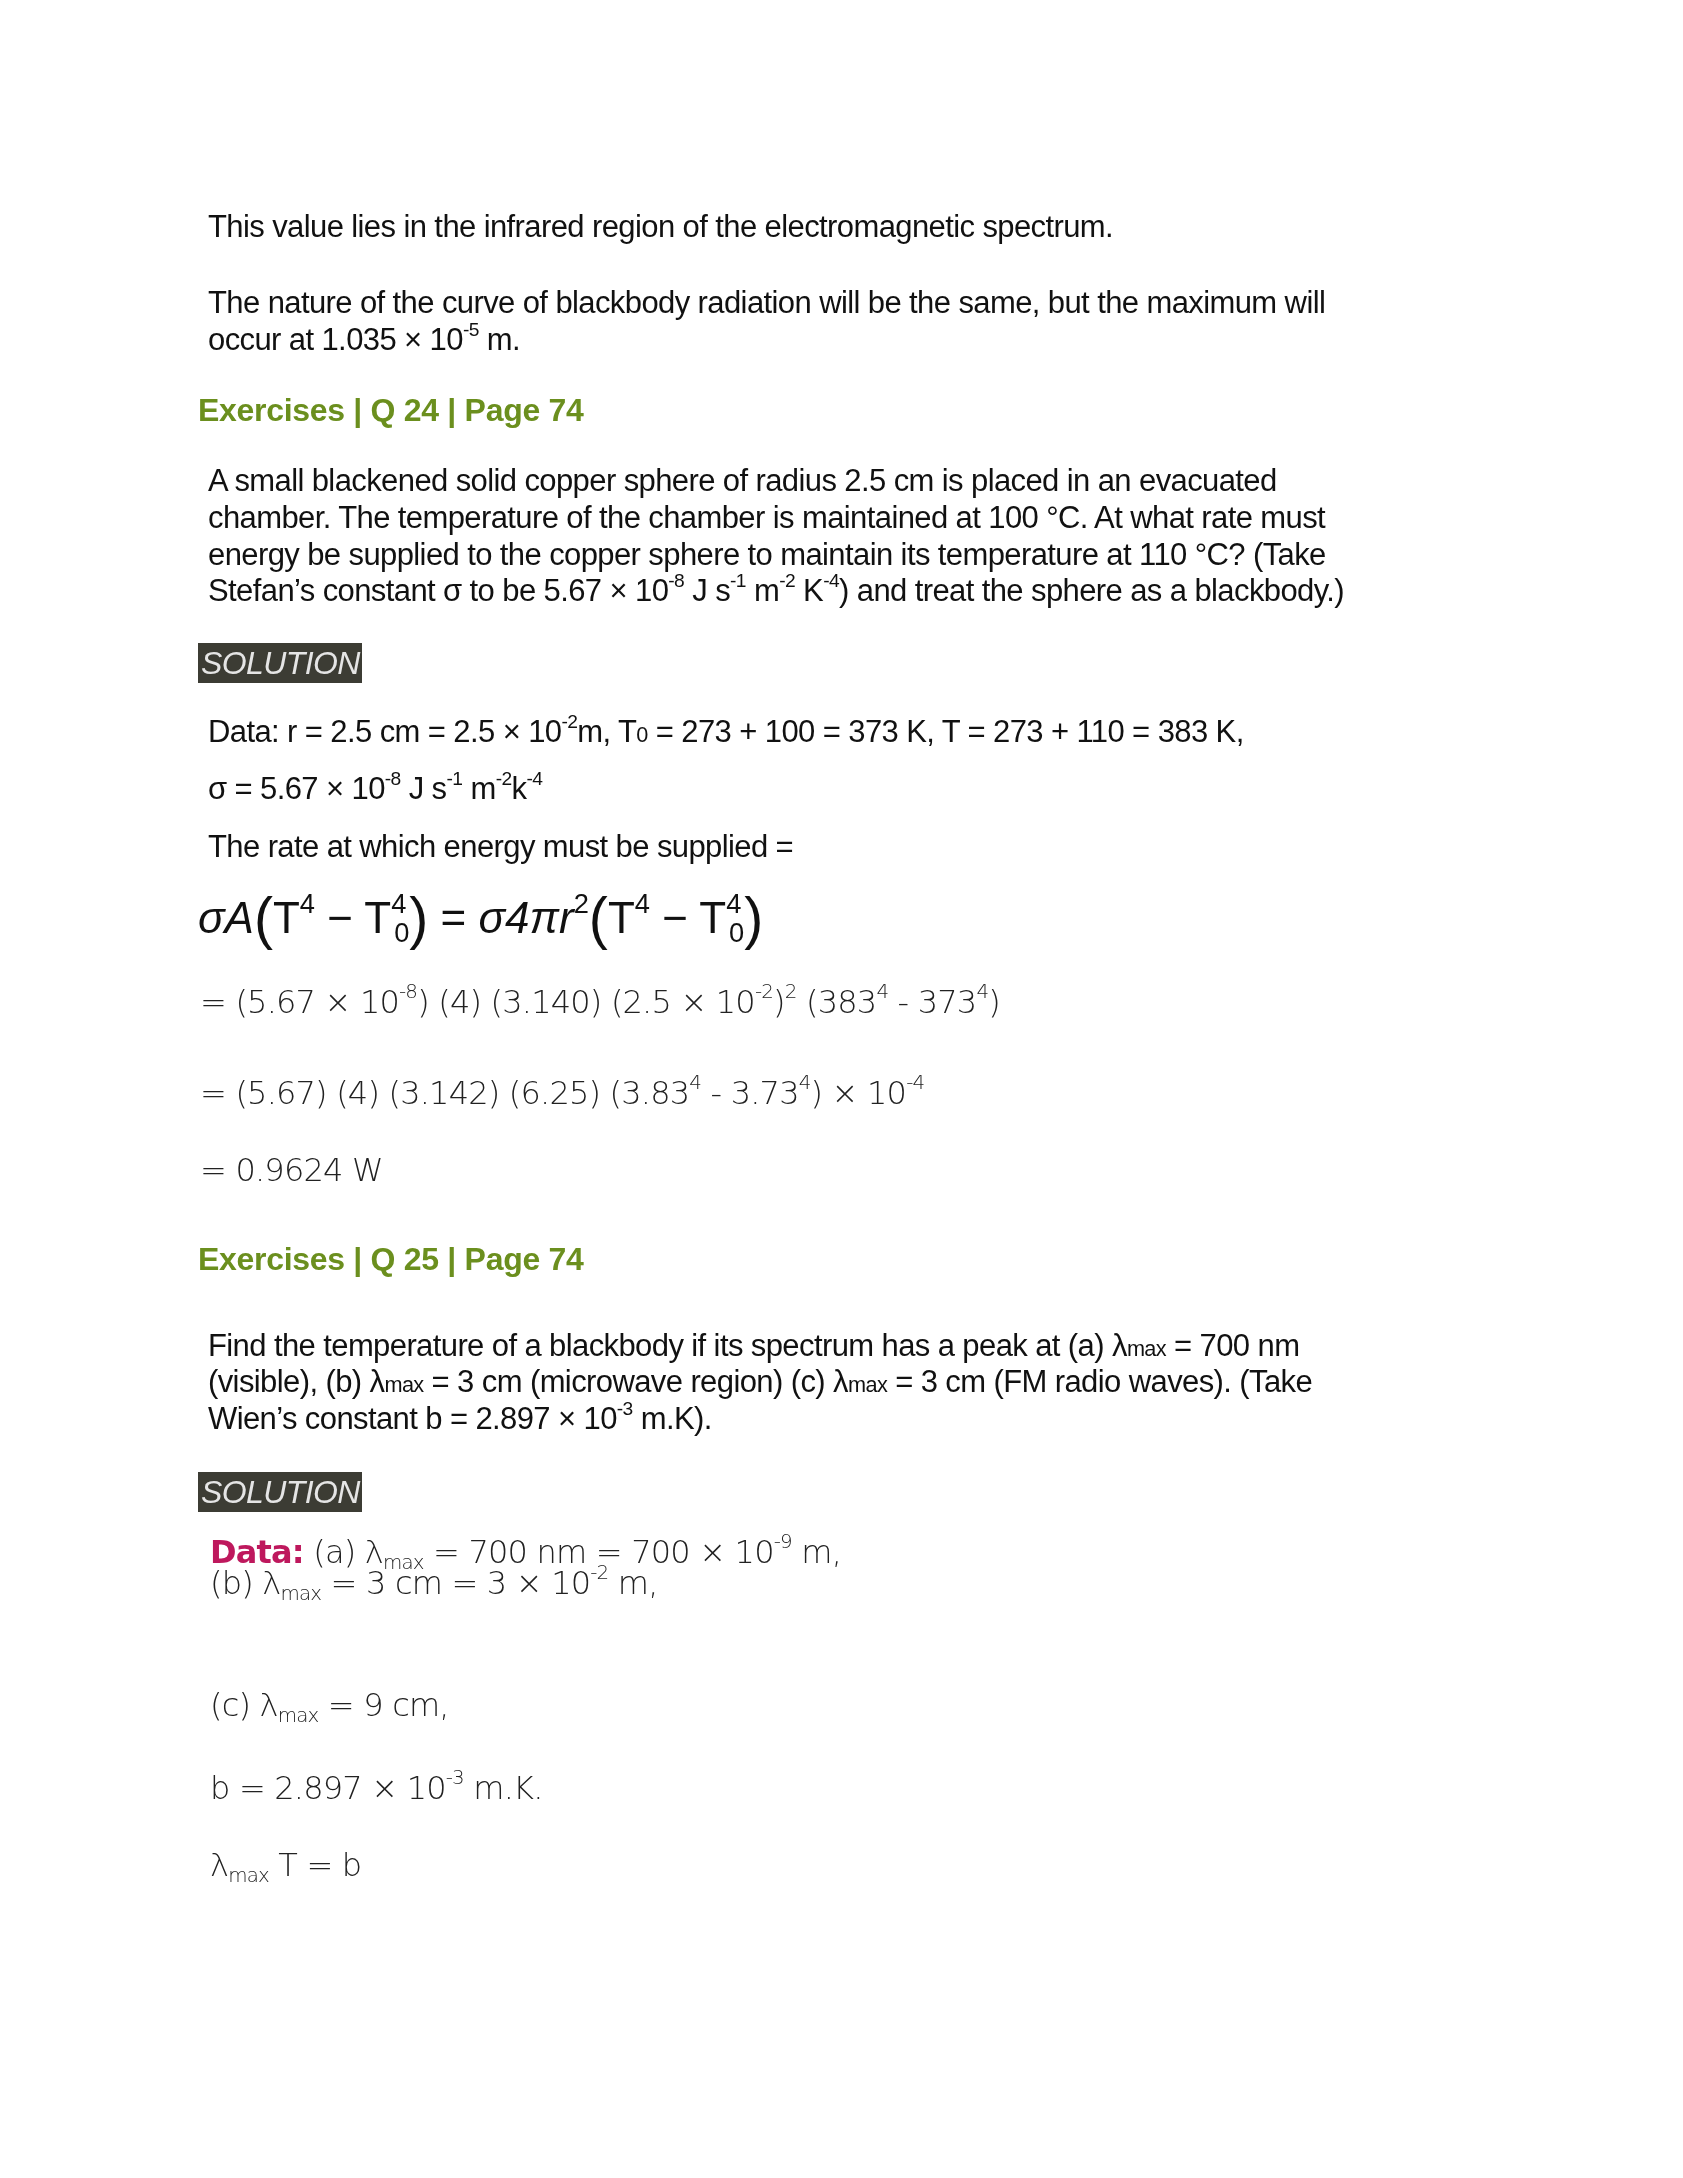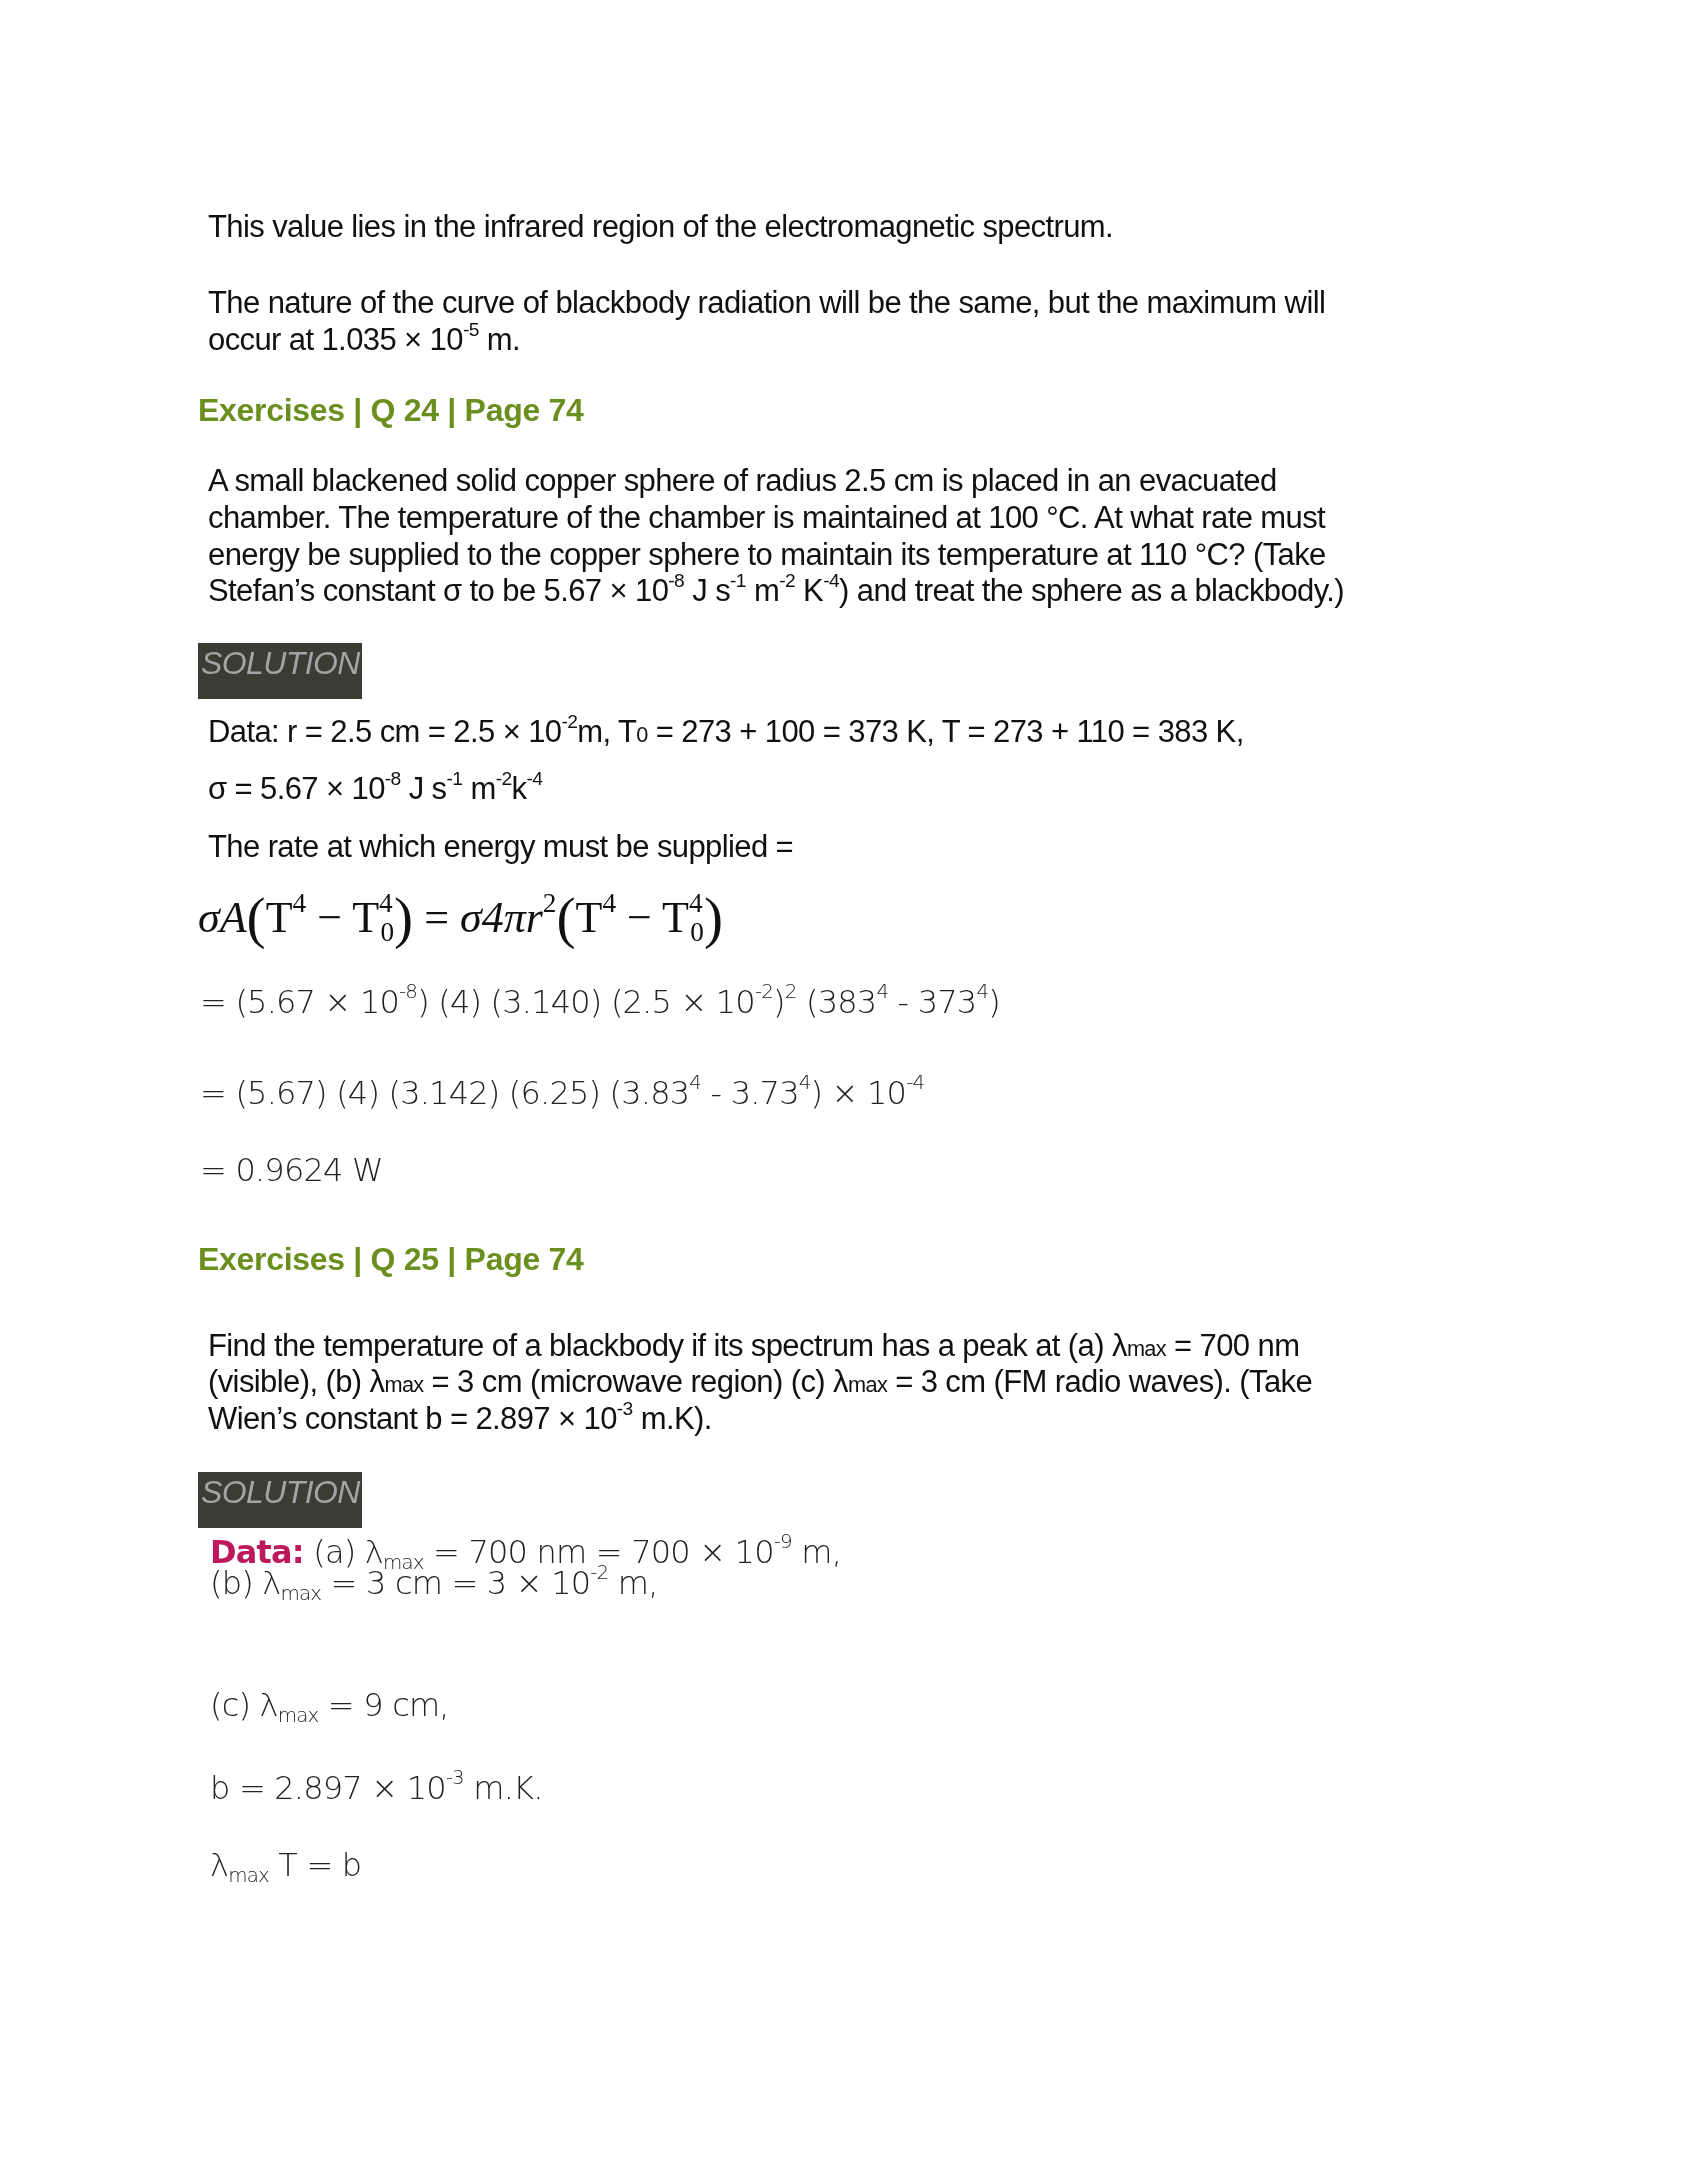--- a/index.html
+++ b/index.html
@@ -1,23 +1,23 @@
 <!DOCTYPE html>
 <html><head>
 <meta charset="utf-8">
 <style>
   html, body { margin: 0; padding: 0; background: #ffffff; }
   body { width: 1683px; height: 2178px; position: relative; overflow: hidden;
          font-family: "Liberation Sans", sans-serif; color: #111111; }
   .page { position: absolute; left: 198px; top: 0; width: 1307px; }
   .para { position: absolute; left: 0; font-size: 31px; line-height: 37px; letter-spacing: -0.6px; margin: 10px; white-space: nowrap; }
   .heading { position: absolute; left: 0; font-size: 32px; font-weight: bold; color: #6b8f1e; letter-spacing: -0.3px; margin: 0; text-align: center; }
-  .badge { position: absolute; left: 0; background: #3c3c34; color: #a3a3a3; font-style: italic;
-           font-size: 32px; line-height: 40px; padding: 0 2px 16px 3px; letter-spacing: -0.6px; }
-  .math { position: absolute; left: 0; font-family: Liberation Serif, serif; font-size: 44px; white-space: nowrap; }
+  .badge { position: absolute; left: 0; background: #3c3c34; color: #e5e5e5; font-style: italic;
+           font-size: 32px; line-height: 40px; padding: 0 2px 0 3px; letter-spacing: -0.6px; }
+  .math { position: absolute; left: 0; font-family: Liberation Sans, sans-serif; font-size: 44px; white-space: nowrap; }
   .calc { position: absolute; left: 2px; font-family: "DejaVu Sans", sans-serif; font-size: 32px; color: #222; white-space: nowrap; letter-spacing: -0.8px; font-weight: 300; }
   sup { font-size: 62%; vertical-align: 0.75em; line-height: 0; }
   sub { font-size: 62%; vertical-align: -0.3em; line-height: 0; }
   .small-sub { font-size: 70%; vertical-align: baseline; }
   .bold { font-weight: bold; color: #be185d; }
   .paren { font-size: 130%; vertical-align: -0.08em; }
 </style>
 </head>
 <body>
 

